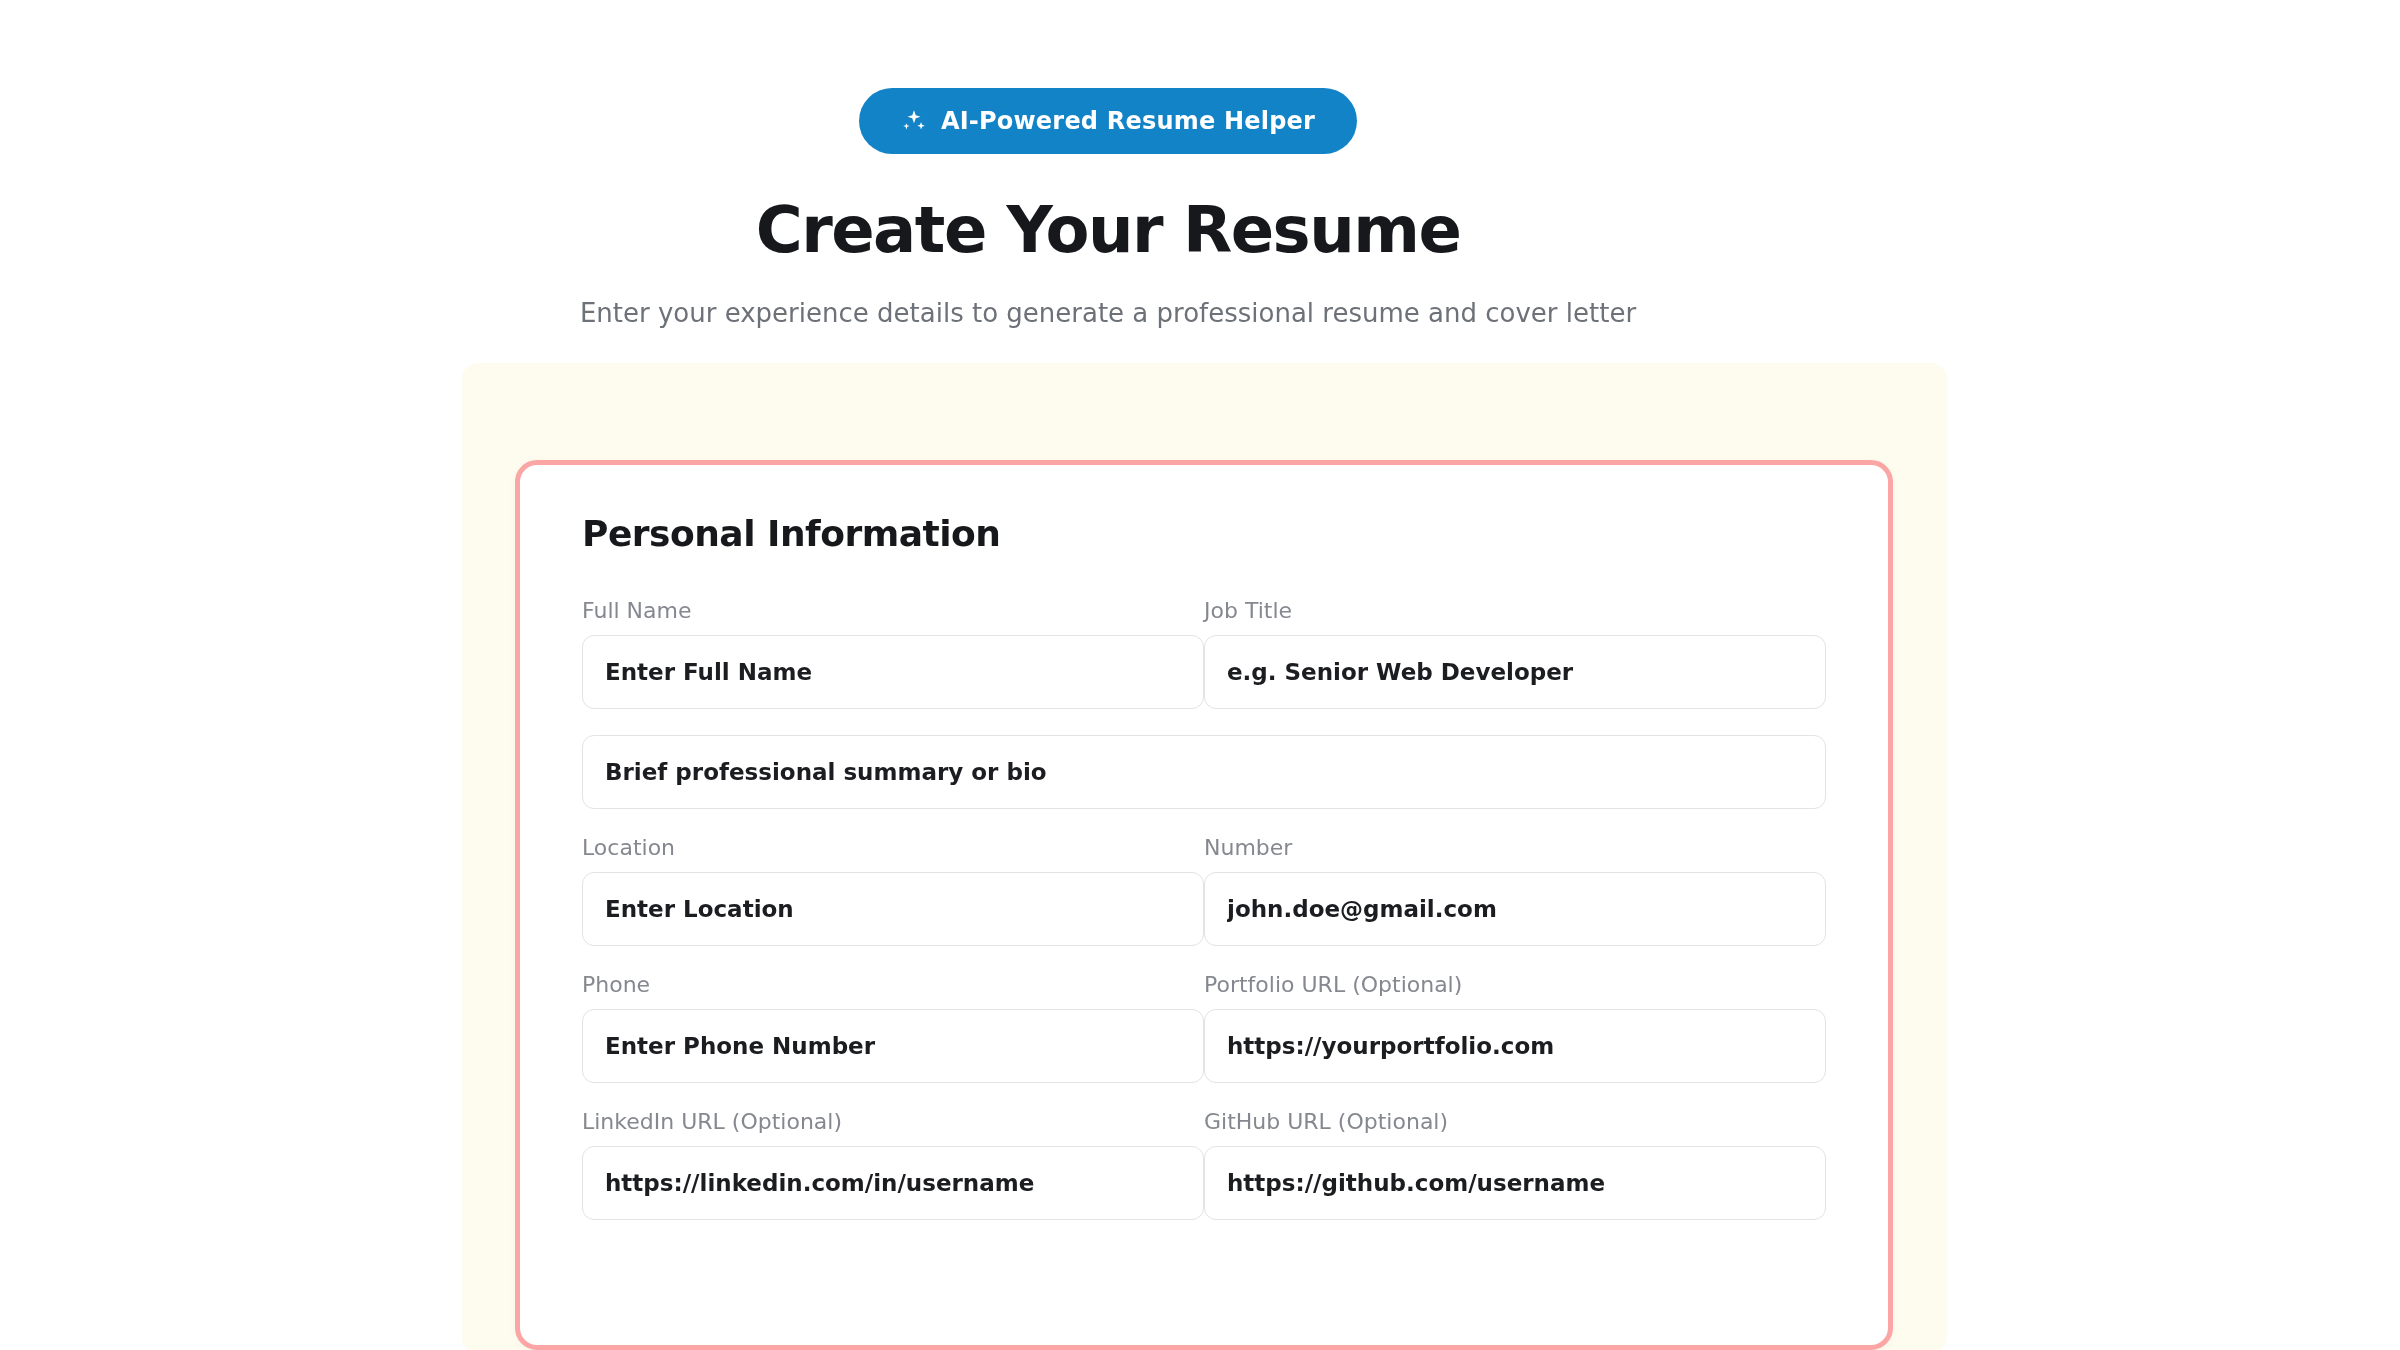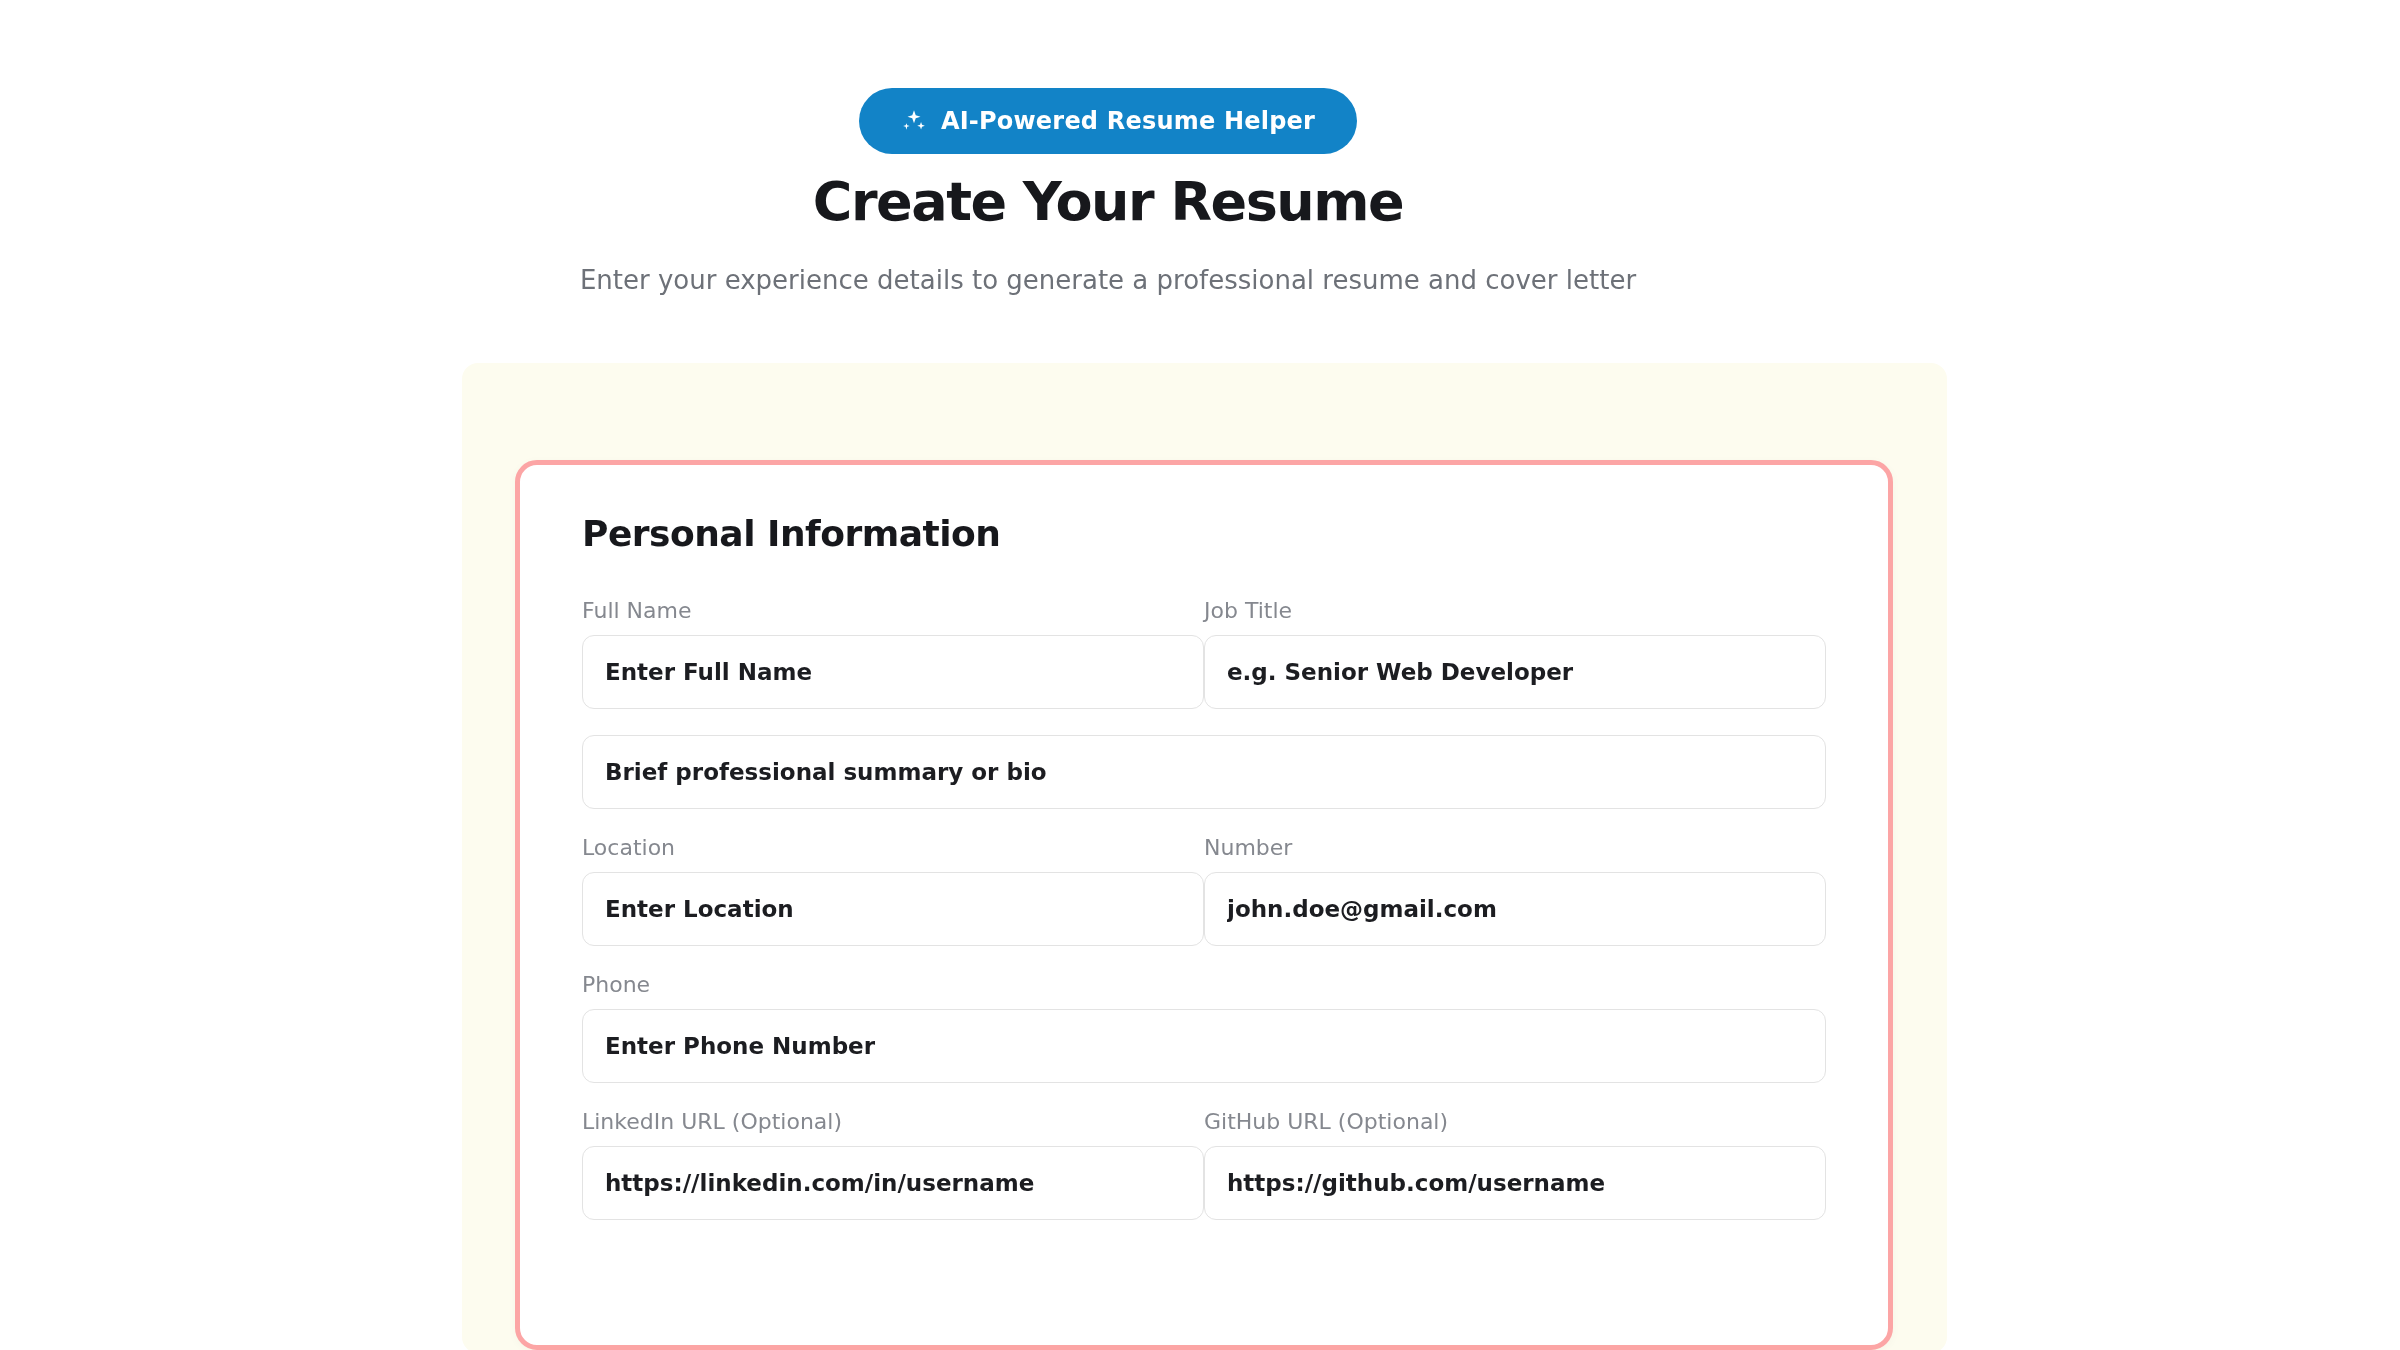--- a/index.html
+++ b/index.html
@@ -37,22 +37,22 @@
     line-height: 1;
   }
   .badge .spark-icon {
     display: inline-flex;
     width: 26px;
     height: 26px;
     align-items: center;
     justify-content: center;
   }
   .title {
-    margin-top: 20px;
-    font-size: 54px;
+    margin-top: 43px;
+    font-size: 64px;
     font-weight: 800;
     color: #17181c;
     letter-spacing: -1.5px;
     line-height: 1.05;
   }
   .subtitle {
     margin-top: 34px;
     font-size: 26px;
     color: #6d7178;
     font-weight: 400;
@@ -173,20 +173,24 @@
         <label class="field-label">Number</label>
         <input class="field-input" type="text" placeholder="john.doe@gmail.com" style="">
       </div>
     </div>
 
     <div class="row">
       <div class="field">
         <label class="field-label">Phone</label>
         <input class="field-input" type="text" placeholder="Enter Phone Number" style="">
       </div>
+      <div class="field">
+        <label class="field-label">Portfolio URL (Optional)</label>
+        <input class="field-input" type="text" placeholder="https://yourportfolio.com" style="">
+      </div>
     </div>
 
     <div class="row">
       <div class="field">
         <label class="field-label">LinkedIn URL (Optional)</label>
         <input class="field-input" type="text" placeholder="https://linkedin.com/in/username" style="">
       </div>
       <div class="field">
         <label class="field-label">GitHub URL (Optional)</label>
         <input class="field-input" type="text" placeholder="https://github.com/username" style="">

